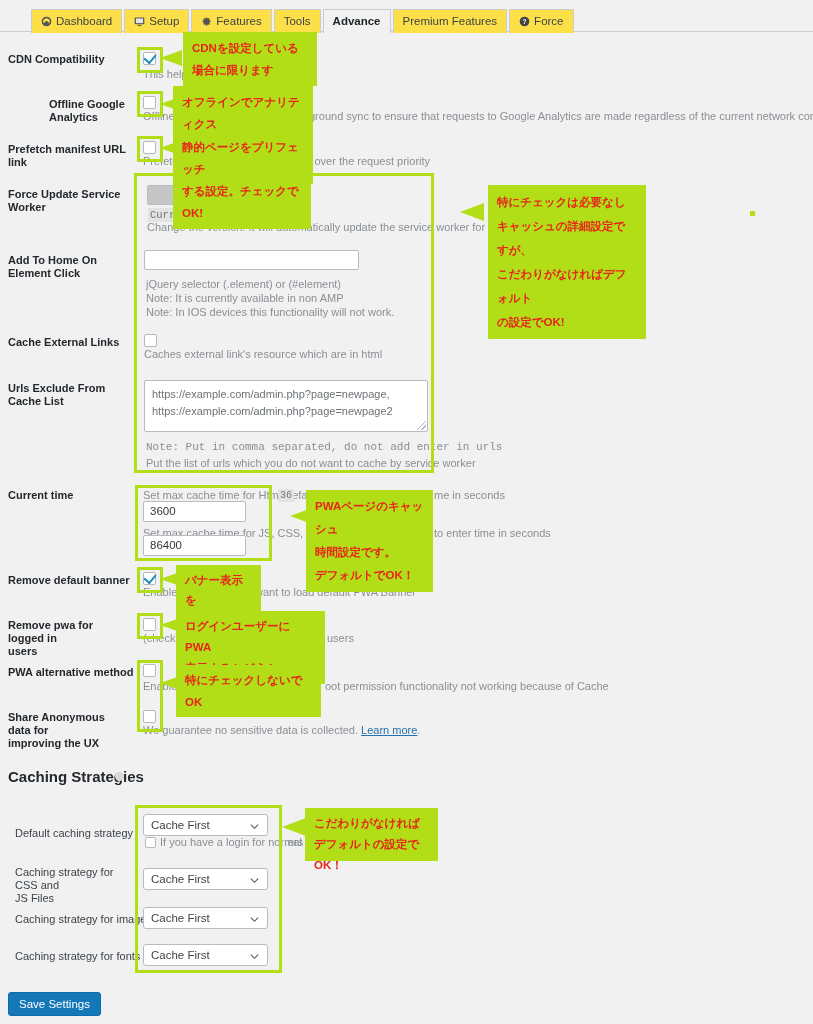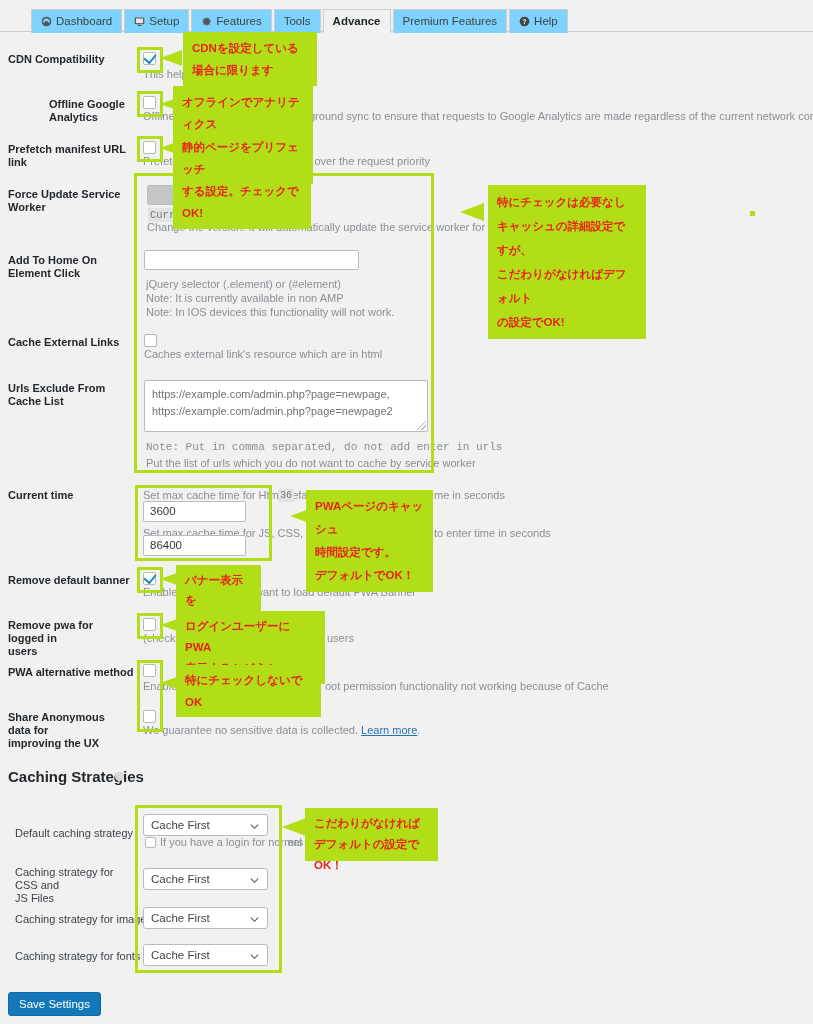--- a/index.html
+++ b/index.html
@@ -17,21 +17,21 @@
   
   .tabwrap {
     position:absolute; left:0; top:0; width:813px; height:32px;
     border-bottom:1px solid #ccc;
     background:#f1f1f1;
   }
   .tabs { display:flex; align-items:flex-end; height:32px; padding-left:31px; }
   .tab {
     display:flex; align-items:center; gap:4px;
     height:24px; padding:0 9px;
-    background:#7dd3fc;
+    background:#fde047;
     border:1px solid #ccc;
     border-bottom:none;
     margin-right:2px;
     font-size:11.5px;
     color:#3c434a;
     line-height:1;
     white-space:nowrap;
     position:relative; top:1px;
   }
   .tab.active { background:#f1f1f1; font-weight:bold; color:#1d2327; }
@@ -222,21 +222,21 @@
     <div class="tab">
       <span>Premium Features</span>
     </div>
     <div class="tab">
       <span class="ic">
           <svg width="11" height="11" viewBox="0 0 16 16">
             <circle cx="8" cy="8" r="7" fill="#444"></circle>
             <text x="8" y="11.6" font-size="9.5" font-family="Liberation Sans" font-weight="bold" fill="#fff" text-anchor="middle">?</text>
           </svg>
         </span>
-      <span>Help</span>
+      <span>Force</span>
     </div>
   </div>
 </div>
 
 <div class="lbl" style="left:8px; top:53px; width:125px;">CDN Compatibility</div>
 <div class="cb checked" style="left:143px; top:52px;"></div>
 <div class="desc" style="left:143px; top:68px;">This helps y</div>
 
 <div class="lbl" style="left:16px; top:98px; width:125px;margin-left:33px;">Offline Google Analytics</div>
 <div class="cb" style="left:143px; top:96px;"></div>

